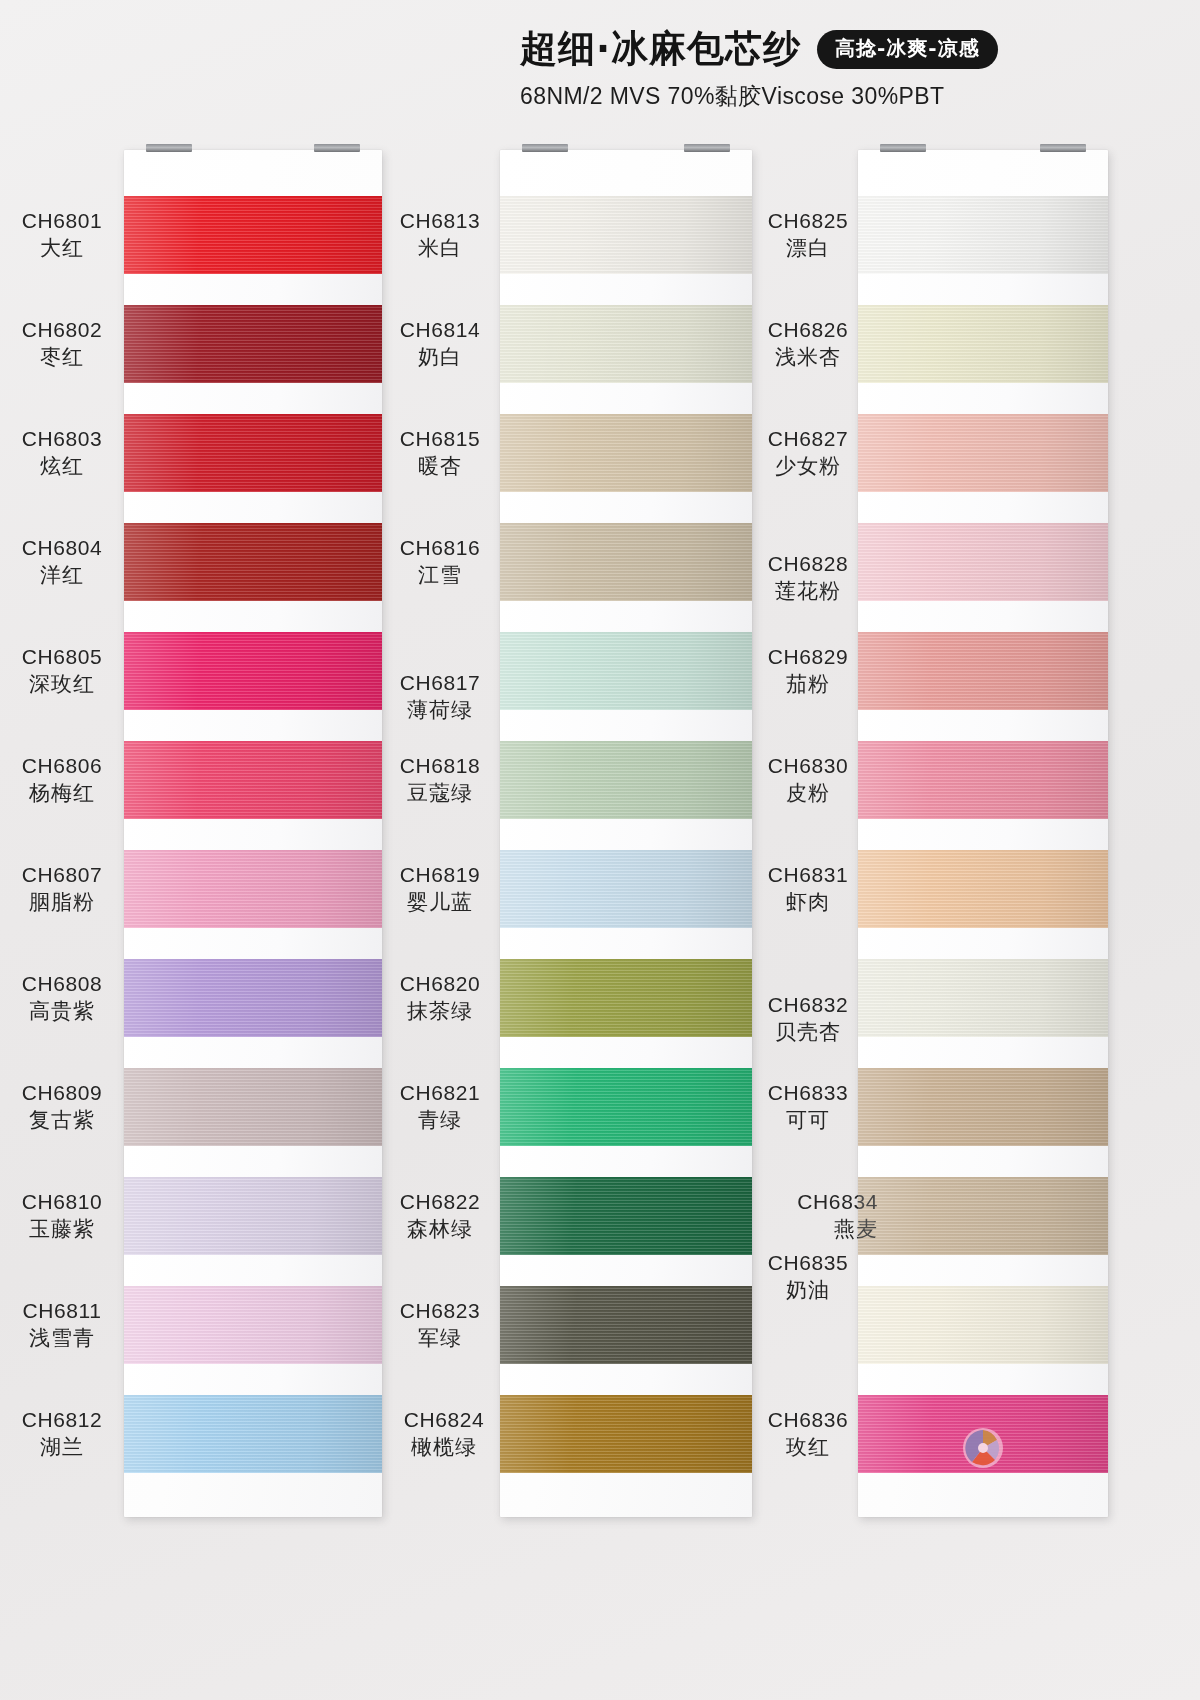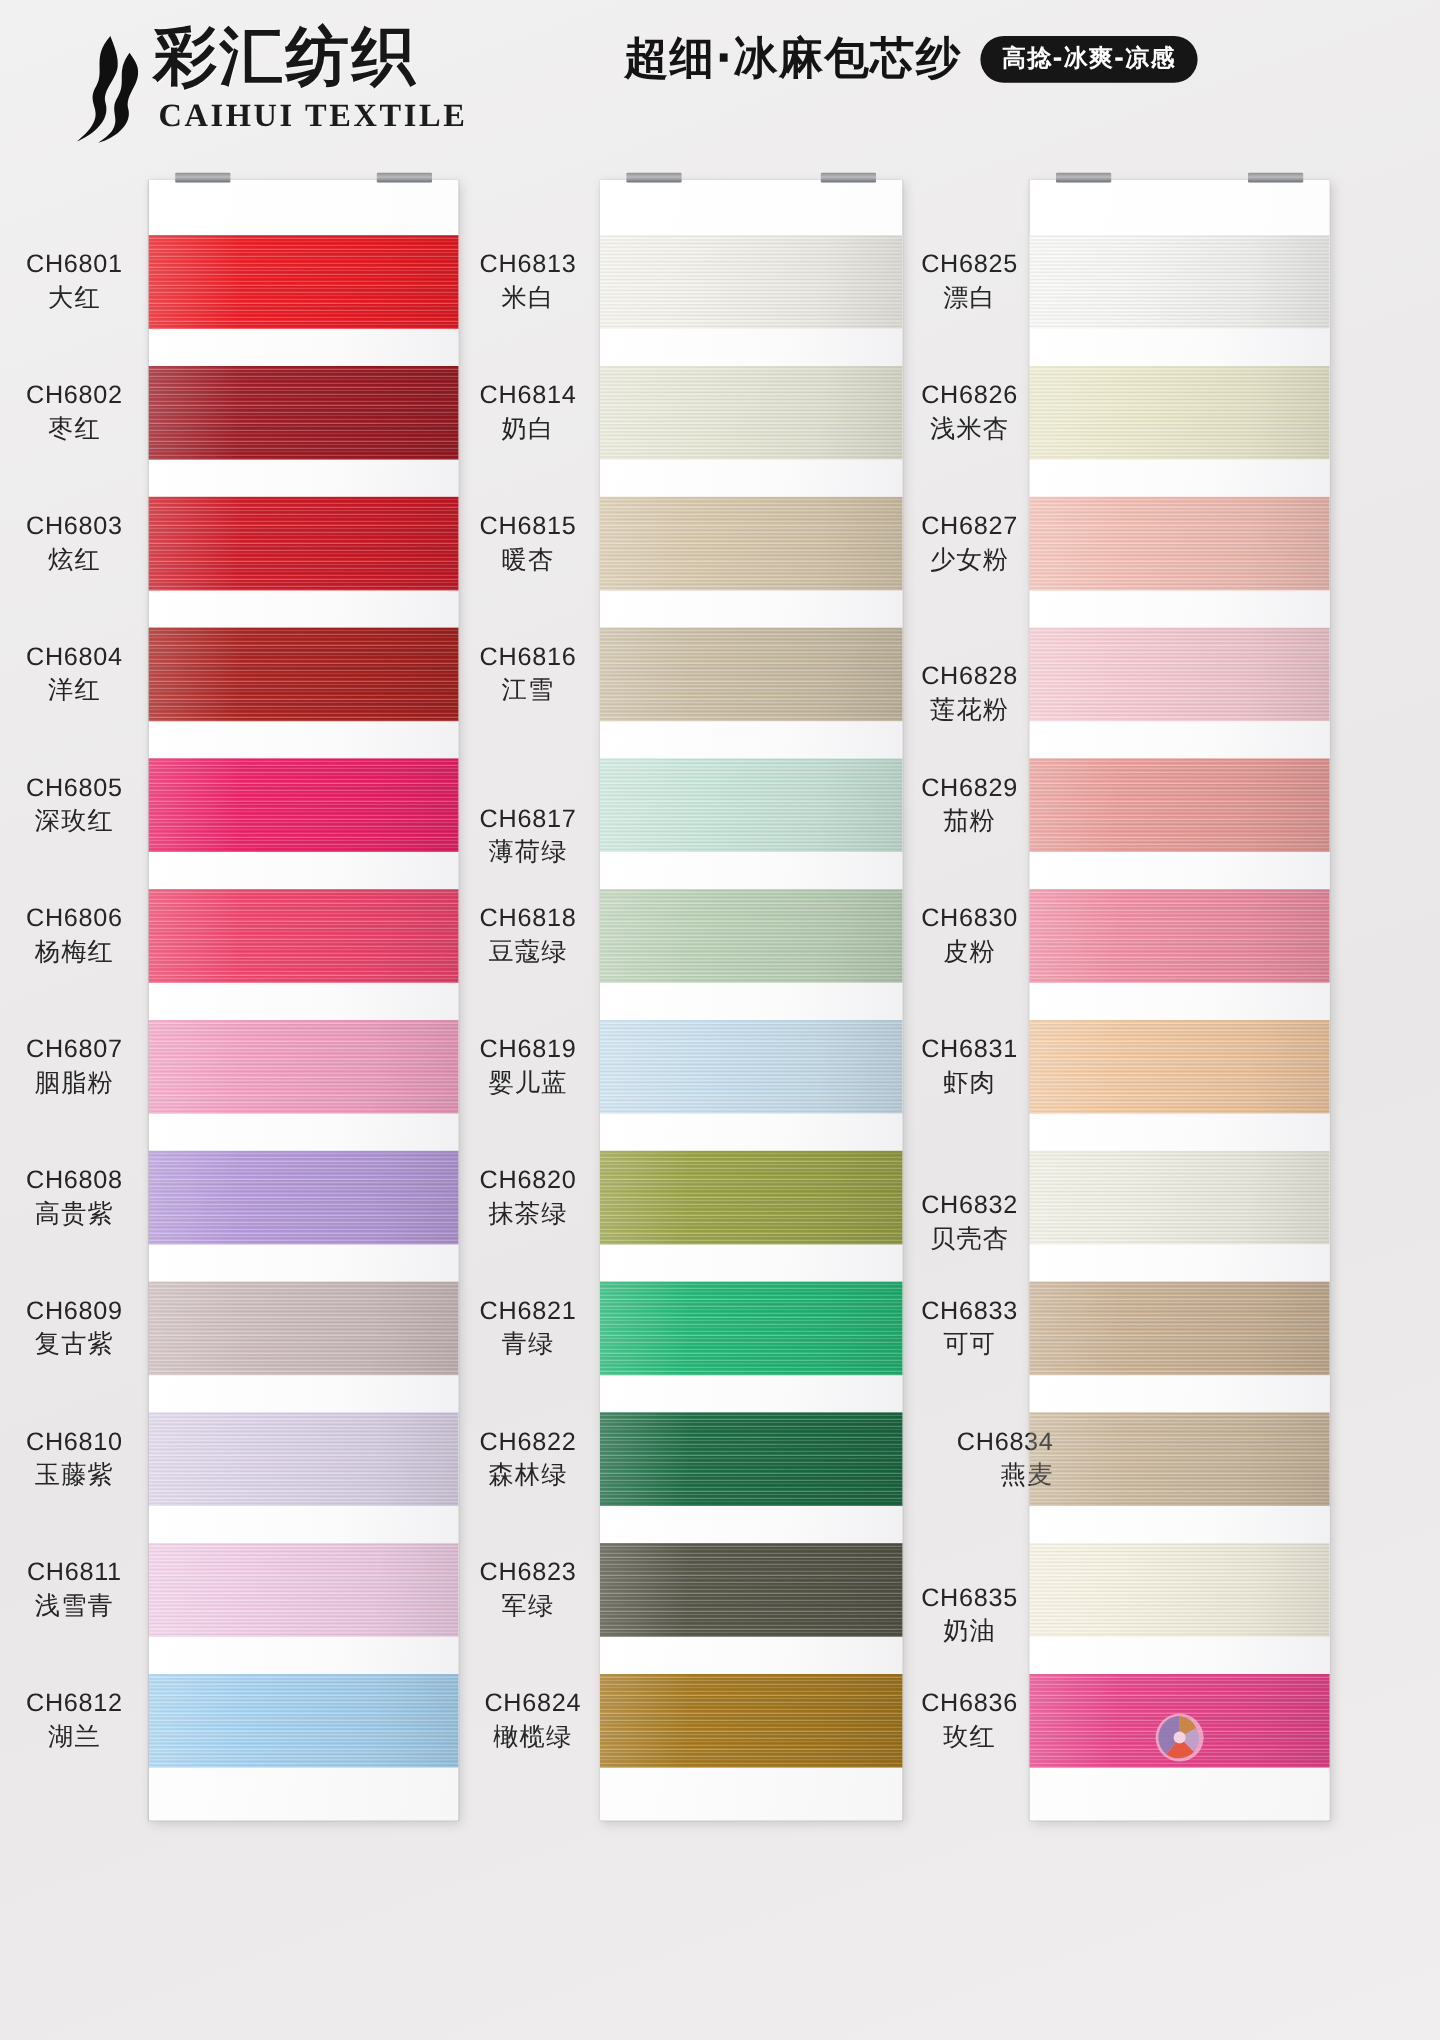--- a/index.html
+++ b/index.html
@@ -194,40 +194,27 @@
     bottom: 4px;
     z-index: 5;
     opacity: 0.93;
   }
 </style>
 </head>
 <body>
 
 <div class="header">
 
-  <div class="brand">
-    <span class="brand-mark">
-      <svg viewBox="0 0 62 92" width="62" height="92" aria-hidden="true">
-        <path d="M34 2 C18 20, 30 31, 22 44 C14 57, 26 62, 20 74 C16 82, 10 86, 6 90
-                 C20 84, 34 72, 30 58 C27 47, 38 40, 40 28 C41 19, 37 10, 34 2 Z" fill="#101010"></path>
-        <path d="M50 16 C38 32, 48 40, 40 53 C33 64, 42 70, 36 80 C33 85, 28 88, 24 91
-                 C38 87, 52 76, 49 63 C46 52, 56 45, 57 34 C58 26, 53 21, 50 16 Z" fill="#101010"></path>
-      </svg>
-    </span>
-    <span class="brand-text">
-      <span class="brand-cn">彩汇纺织</span>
-      <span class="brand-en">CAIHUI TEXTILE</span>
-    </span>
-  </div>
 
   <div class="product">
     <div class="product-line1">
       <span class="product-cn">超细·冰麻包芯纱</span>
       <span class="product-badge">高捻-冰爽-凉感</span>
     </div>
+    <div class="product-spec">68NM/2  MVS  70%黏胶Viscose  30%PBT</div>
   </div>
 
 </div>
 
 <div class="board">
   <div class="column" id="col-0" style="left:124px; width:258px;">
     <div class="card">
       <div class="card-top">
         <span class="tab l"></span>
         <span class="tab r"></span>
@@ -474,21 +461,21 @@
         <span class="name">贝壳杏</span>
       </div>
       <div class="label" style="top: 930px; left: 0px;">
         <span class="code">CH6833</span>
         <span class="name">可可</span>
       </div>
       <div class="label" style="top: 1039px; left: 0px; text-align: right;">
         <span class="code">CH6834</span>
         <span class="name">燕麦</span>
       </div>
-      <div class="label" style="top: 1169px; left: 0px;">
+      <div class="label" style="top: 1100px; left: 0px;">
         <span class="code">CH6835</span>
         <span class="name">奶油</span>
       </div>
       <div class="label" style="top: 1257px; left: 0px;">
         <span class="code">CH6836</span>
         <span class="name">玫红</span>
       </div>
     </div>
 </div>
 

